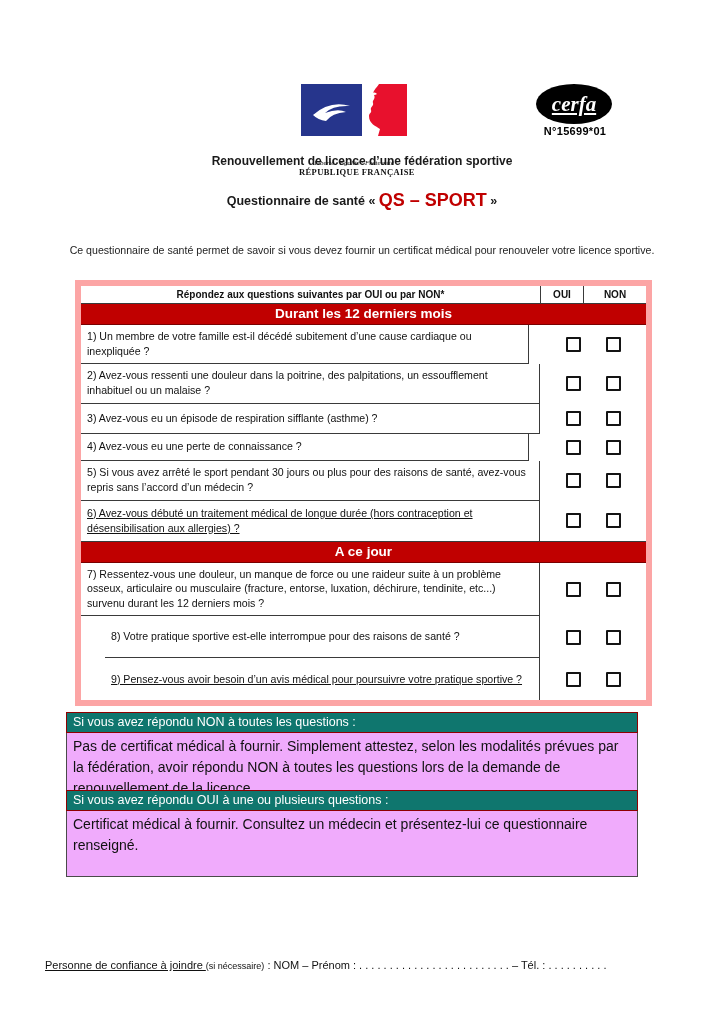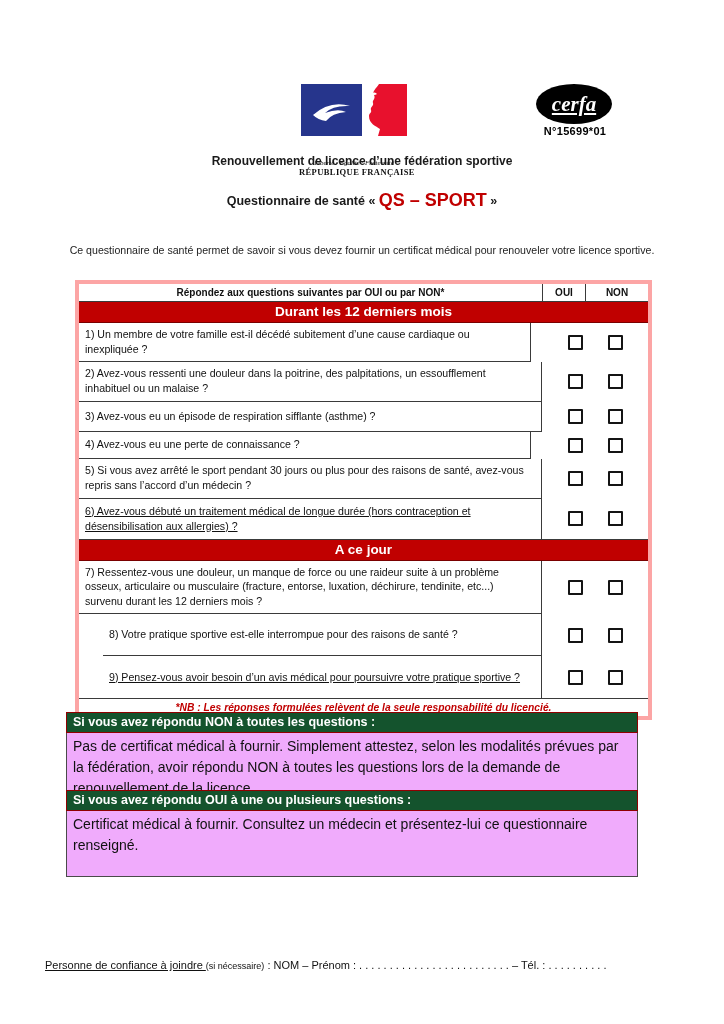--- a/index.html
+++ b/index.html
@@ -34,21 +34,21 @@
   .title1 { position:absolute; top:154px; left:0; width:100%; text-align:center;
     font-size:12px; font-weight:bold; color:#1a1a1a; }
   .title2 { position:absolute; top:190px; left:0; width:100%; text-align:center;
     font-size:12.5px; font-weight:bold; color:#1a1a1a; }
   .title2 .hl { font-size:18px; color:#C00000; vertical-align:-1px; }
   .intro { position:absolute; top:244px; left:40px; width:644px; text-align:center;
     font-size:10.6px; color:#222; }
 
   
   .qtable { position:absolute; left:75px; top:280px; width:577px;
-    border:4px solid #fca5a5; background:#fff; }
+    border:6px solid #fca5a5; background:#fff; }
   .t-header { display:flex; align-items:stretch; }
   .t-header .th { font-size:10px; font-weight:bold; text-align:center;
     padding:3px 2px; color:#111; }
   .th-q { flex:1; border-right:1px solid #3a3a3a; }
   .th-oui { width:43px; border-right:1px solid #3a3a3a; }
   .th-non { width:62px; }
   .t-band { border-top:1px solid #3a3a3a; border-bottom:1px solid #7a0000;
     background:#C00000; color:#fff; text-align:center;
     font-size:13.5px; font-weight:bold; padding:2px 0 3px 0; }
   .t-row { display:flex; align-items:stretch; }
@@ -60,21 +60,21 @@
   .cb { width:15px; height:15px; border:2px solid #141414; background:#fff;
     display:inline-block; border-radius:1px; cursor:pointer; }
   .t-note { border-top:1px solid #3a3a3a; text-align:center; padding:3px 4px;
     font-size:10.3px; font-style:italic; font-weight:bold; color:#C00000; }
   .minh-27 { min-height:27px;gap:11px; } .minh-30 { min-height:30px; }
   .minh-40 { min-height:40px; } .minh-42 { min-height:42px;margin-left:24px; }
   .minh-48 { min-height:48px; }
 
   
   .answer { position:absolute; left:66px; width:572px; }
-  .answer .a-band { background:#14532d; color:#fff; font-size:12.5px; font-weight:bold;
+  .answer .a-band { background:#0f766e; color:#fff; font-size:12.5px; font-weight:normal;
     padding:2px 6px 3px 6px; border:1px solid #8f0000; }
   .answer .a-body { border:1px solid #4a4a4a; border-top:none; padding:3px 6px 20px 6px;
     font-size:14px; line-height:1.5; color:#111; background:#f0abfc; }
   .answer.no-block { top:712px; }
   .answer.oui-block { top:790px; }
 
   
   .footer-line { position:absolute; left:45px; top:959px; width:660px;
     font-size:11px; color:#111; white-space:nowrap; }
   .footer-line .uline { text-decoration:underline; }
@@ -179,21 +179,20 @@
       </div>
     </div>
     <div class="t-row minh-42 last">
       <div class="q-cell">9) Pensez-vous avoir besoin d’un avis médical pour poursuivre votre pratique sportive ?</div>
       <div class="cb-cell">
         <span class="cb"></span>
         <span class="cb"></span>
       </div>
     </div>
 
-    <div class="t-note">*NB : Les réponses formulées relèvent de la seule responsabilité du licencié.</div>
   </div>
 
   <div class="answer no-block">
     <div class="a-band">Si vous avez répondu NON à toutes les questions :</div>
     <div class="a-body">Pas de certificat médical à fournir. Simplement attestez, selon les modalités prévues par la fédération, avoir répondu NON à toutes les questions lors de la demande de renouvellement de la licence.</div>
   </div>
 
   <div class="answer oui-block">
     <div class="a-band">Si vous avez répondu OUI à une ou plusieurs questions :</div>
     <div class="a-body">Certificat médical à fournir. Consultez un médecin et présentez-lui ce questionnaire renseigné.</div>

